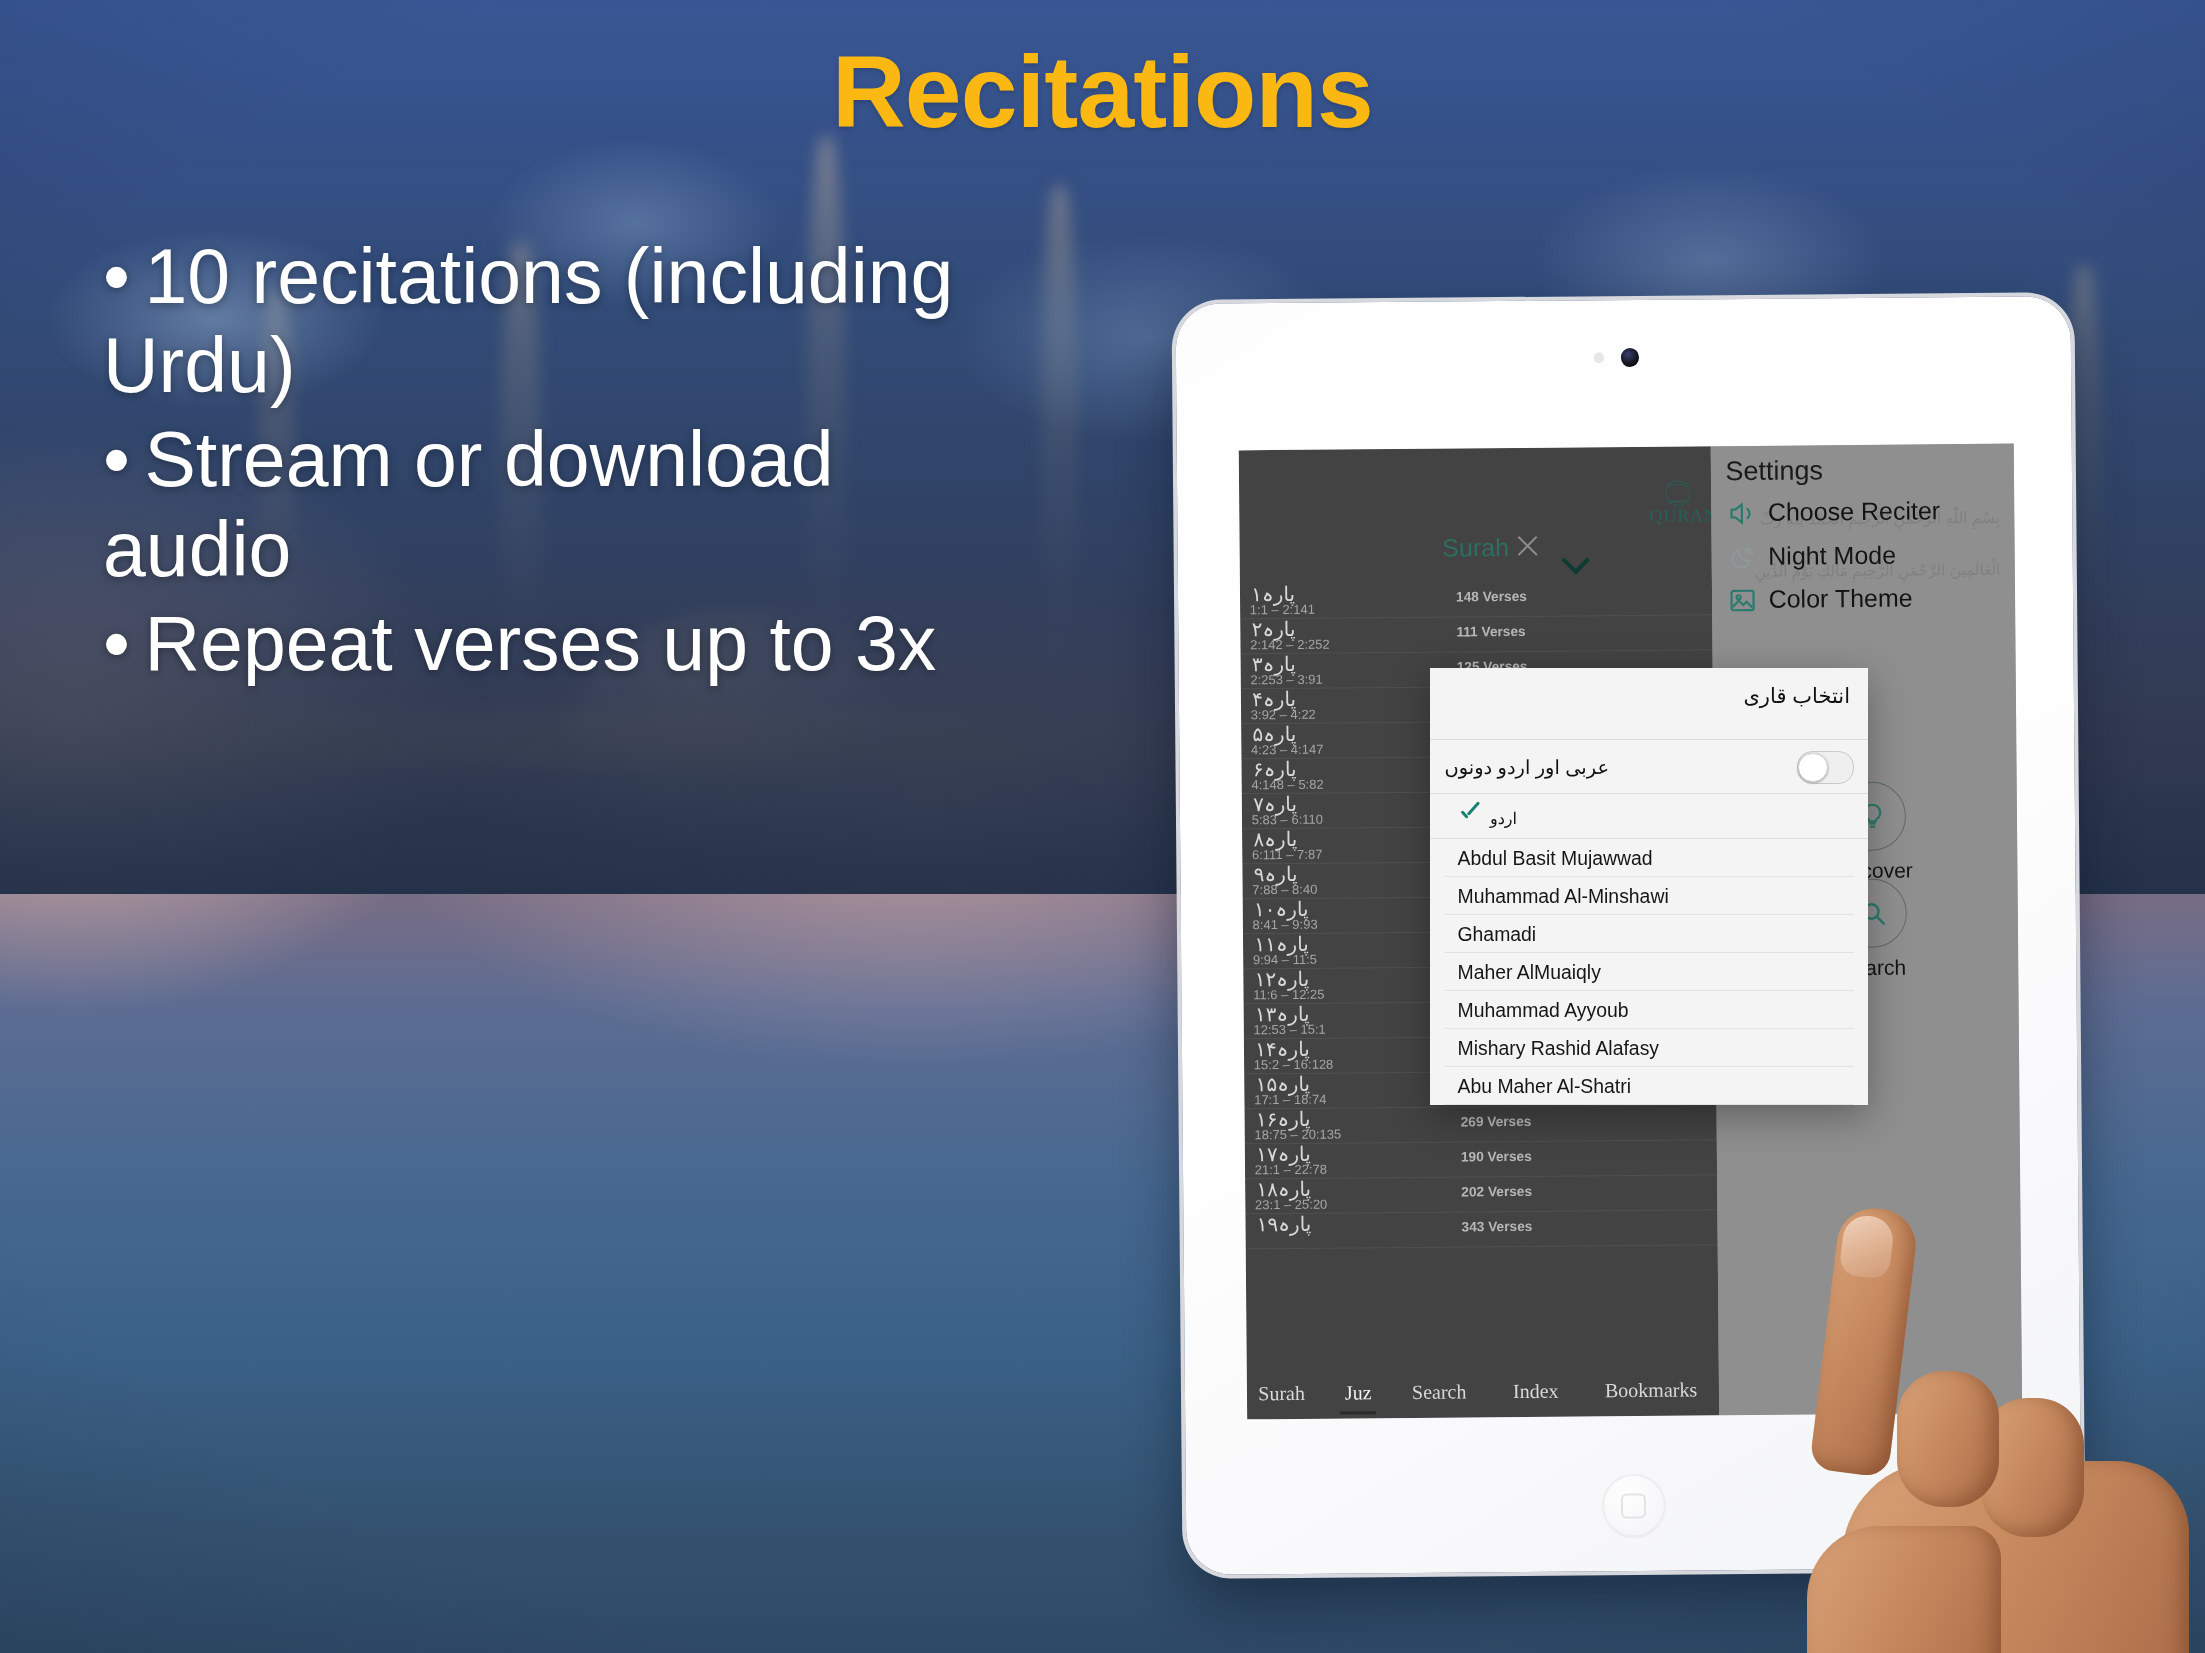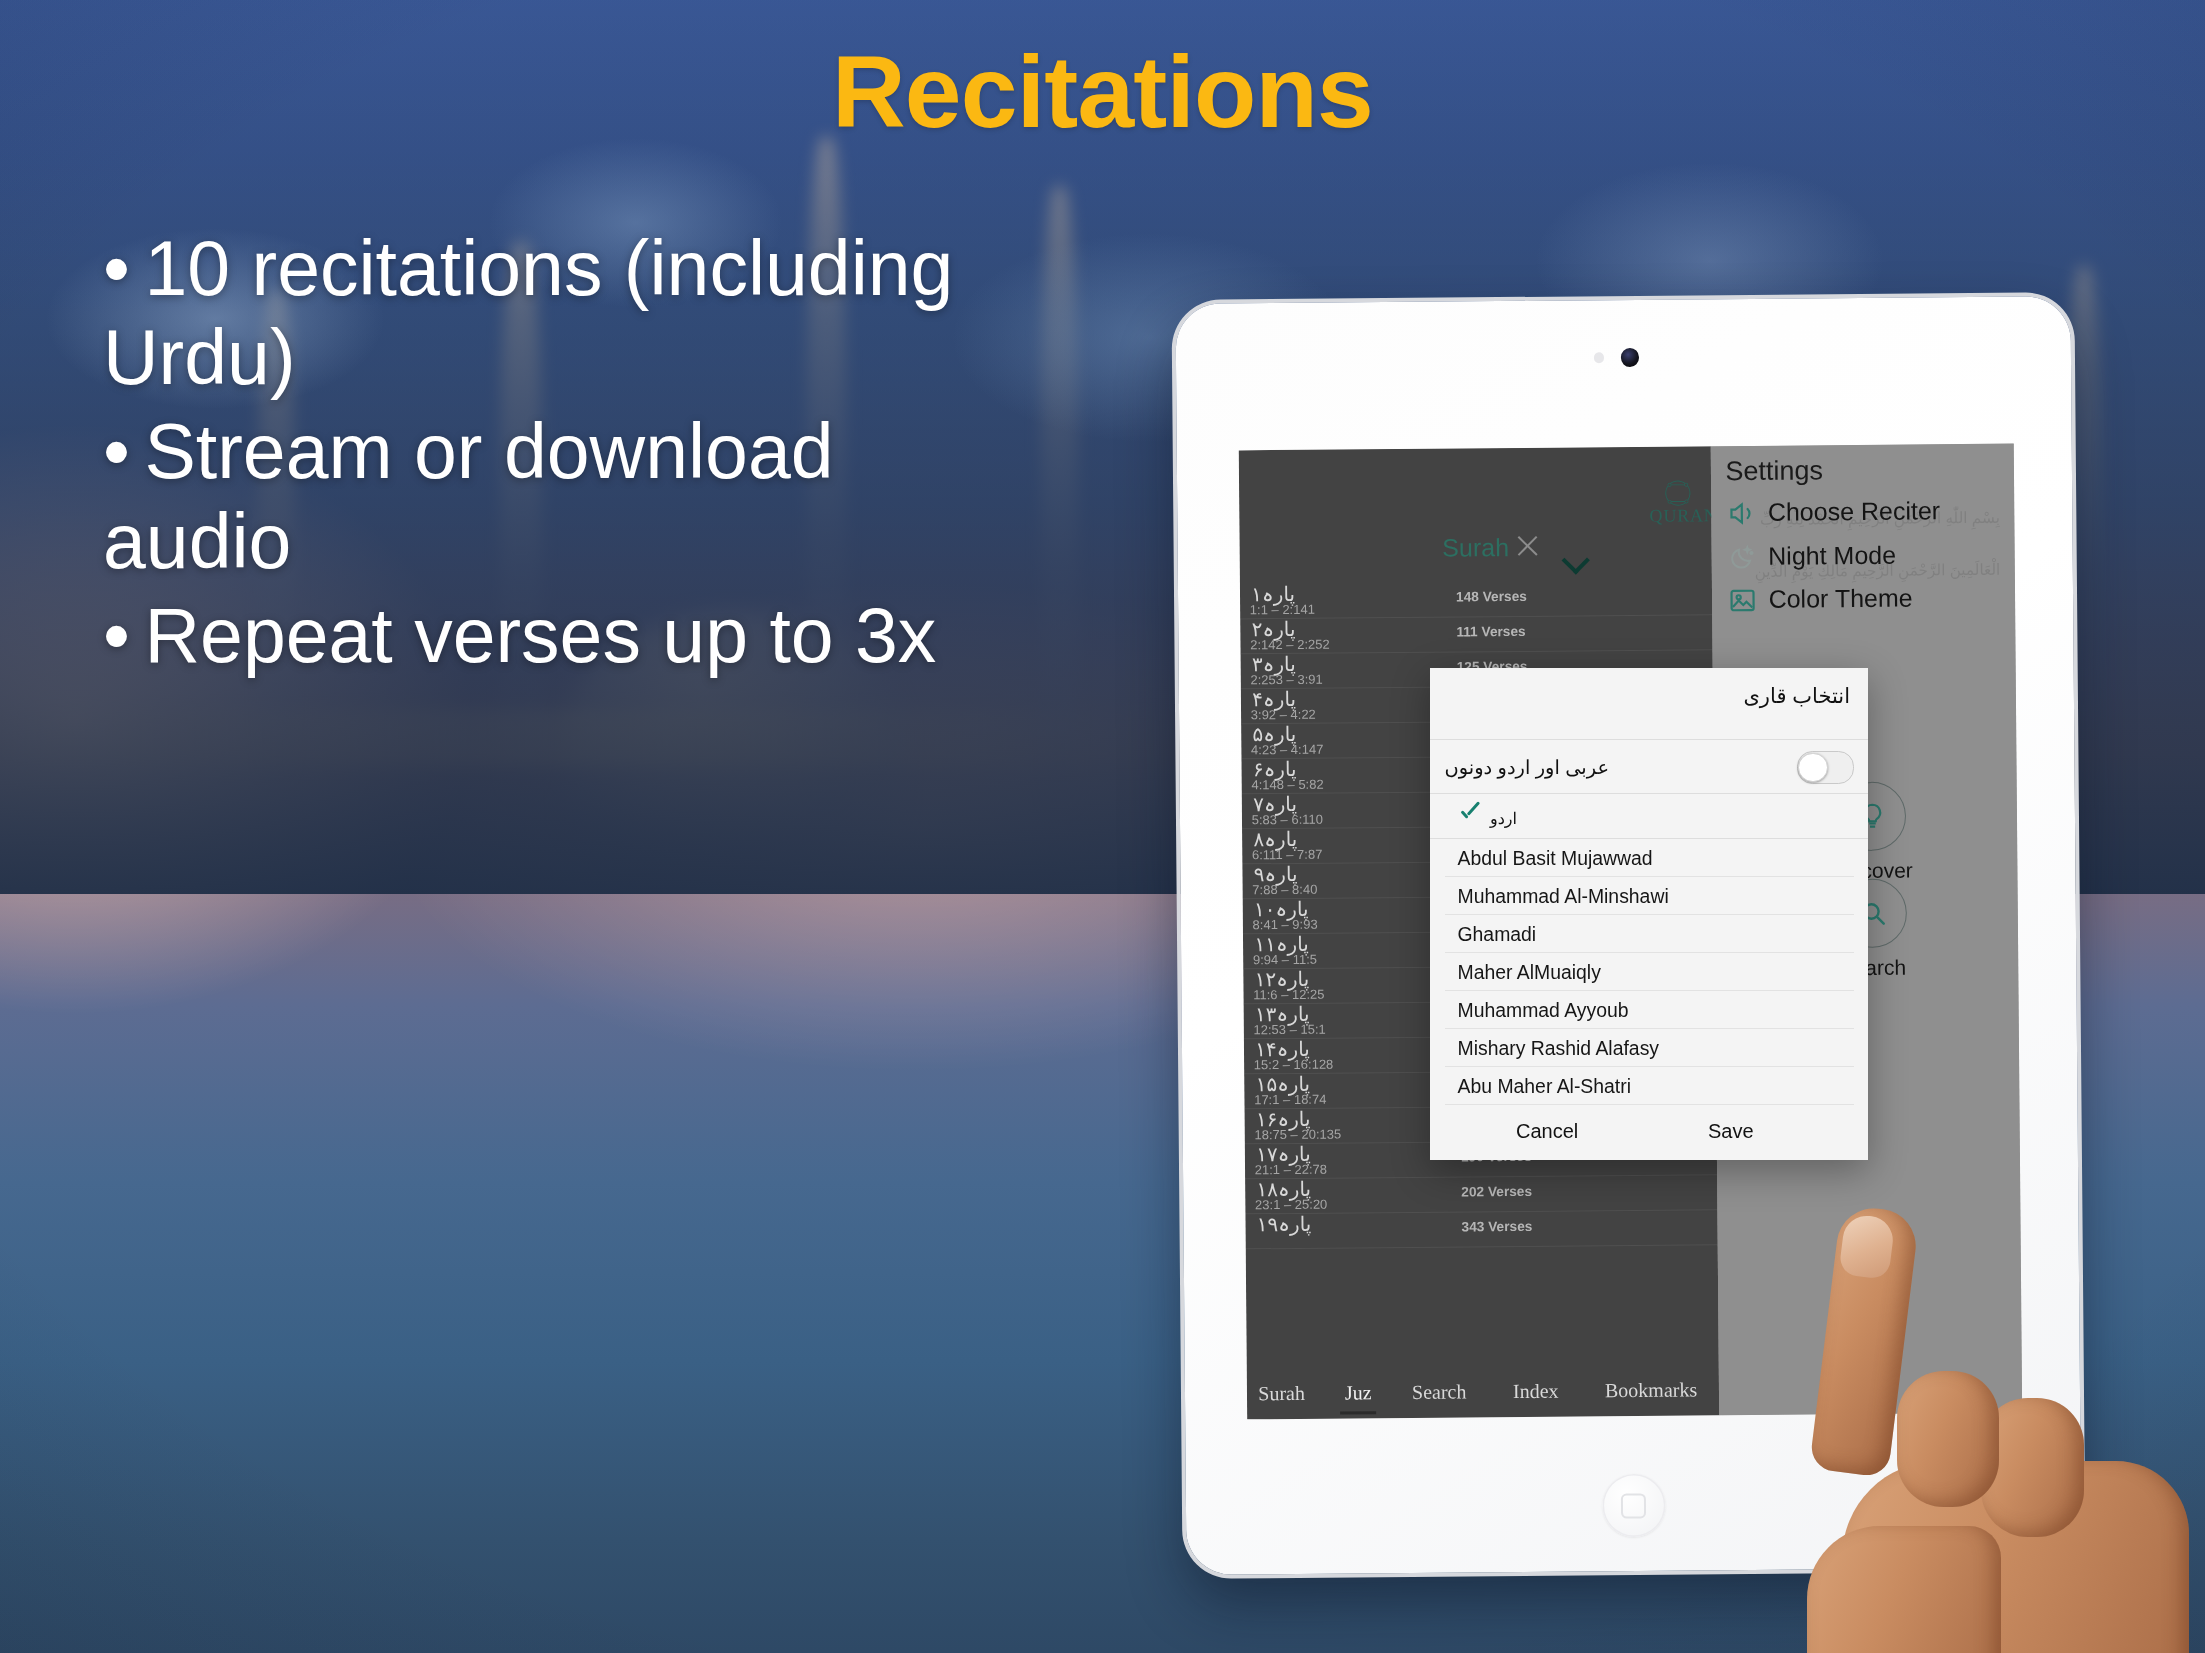--- a/index.html
+++ b/index.html
@@ -51,21 +51,21 @@
   
   #title{
     position:absolute;left:0;right:0;top:34px;text-align:center;
     font-size:102px;font-weight:700;letter-spacing:-0.8px;
     color:#FBB812;text-shadow:0 1.6px 4.8px rgba(0,0,0,.18);
     font-family:"Liberation Sans", sans-serif;
   }
 
   
   #bullets{
-    position:absolute;left:103px;top:224px;width:896px;
+    position:absolute;left:103px;top:232px;width:896px;
     color:#ffffff;font-size:77px;line-height:1.16;font-weight:400;
     text-shadow:0 1.6px 8px rgba(0,0,0,.35);
   }
   #bullets .b{margin-bottom:4.8px;}
   #bullets .b .dot{margin-right:14.5px;}
 
   
   #tablet{
     position:absolute;left:1181px;top:300px;width:895px;height:1271px;
     border-radius:45px;
@@ -464,24 +464,20 @@
         <span>Muhammad Ayyoub</span>
       </div>
       <div class="reciter">
         <span>Mishary Rashid Alafasy</span>
       </div>
       <div class="reciter">
         <span>Abu Maher Al-Shatri</span>
       </div>
     </div>
 
-  <div id="dlg-actions">
-    <span id="btn-cancel">Cancel</span>
-    <span id="btn-save">Save</span>
-  </div>
 </div>
 
 <div id="hand">
   <div class="fingerpart" id="palm"></div>
   <div class="fingerpart" id="thumbarea"></div>
   <div class="fingerpart" id="knuckle2"></div>
   <div class="fingerpart" id="knuckle1"></div>
   <div class="fingerpart" id="idx-finger"></div>
   <div id="nail"></div>
 </div>

